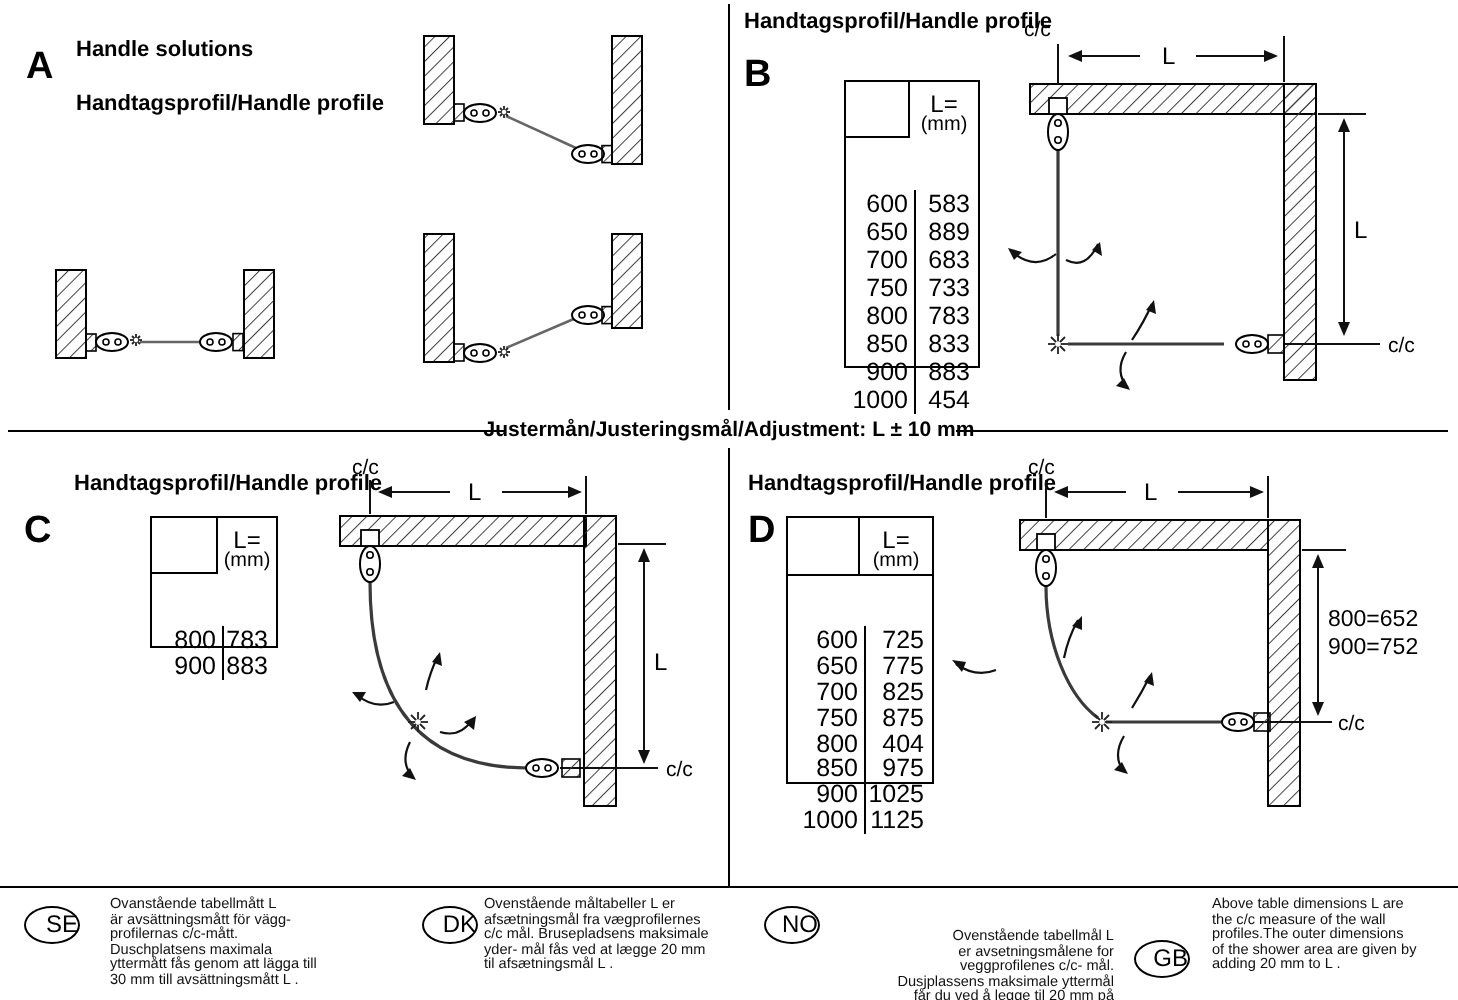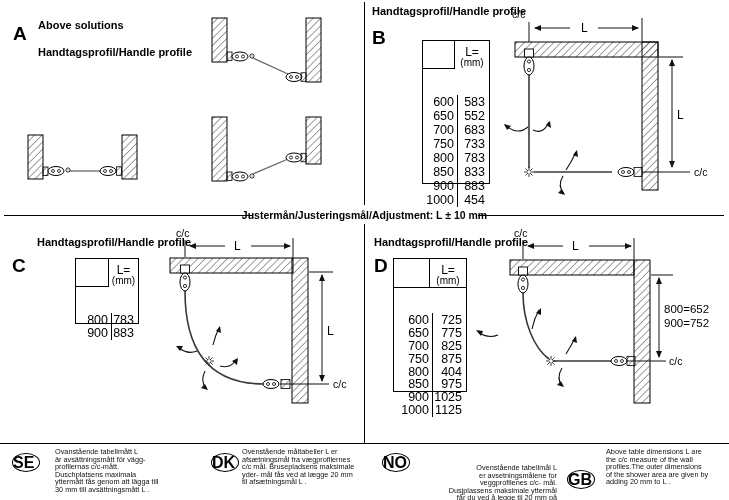--- a/index.html
+++ b/index.html
@@ -36,32 +36,32 @@
   .hdr-l    { font-size:12px; line-height:12px; }
   .hdr-unit { font-size:10px; line-height:10px; }
   .dt-body { flex:1; display:flex; flex-direction:column; justify-content:flex-start;margin-top:26px; }
   .dt-row  { display:flex; align-items:center; }
   .dt-row .dt-c1, .dt-row .dt-c2 { text-align:right; font-size:12.5px; }
   .dt-row .dt-c1 { padding-right:3px; }
   .dt-row .dt-c2 { padding-right:4px; }
 
   
   .lang-badge { position:absolute; width:26px; height:17px; border:1.4px solid #000;
-                border-radius:50%; text-align:left; line-height:17px;
-                font-weight:bold; font-size:16px; background:#fff; }
+                border-radius:50%; text-align:right; line-height:17px;
+                font-weight:normal; font-size:12px; background:#fff; }
   .lang-text  { position:absolute; font-size:7.3px; line-height:7.6px;
                 white-space:pre-line; color:#111; }
 </style>
 </head>
 <body>
 
 <div class="sheet">
 
   <div class="sec-head" style="left:38px; top:5px;">
-    <div>Above solutions</div>
+    <div>Handle solutions</div>
     <div>Handtagsprofil/Handle profile</div>
   </div>
   <div class="sec-letter" style="left:13px; top:24px;">A</div>
 
   <svg style="left:0; top:0;" width="362" height="213" viewBox="0 0 362 213">
     <defs>
       <pattern id="hA" patternUnits="userSpaceOnUse" width="5.2" height="5.2" patternTransform="rotate(45)">
         <line x1="0" y1="0" x2="0" y2="5.2" stroke="#3c3c3c" stroke-width="1"></line>
       </pattern>
     </defs>
@@ -153,21 +153,21 @@
         <div class="hdr-unit">(mm)</div>
       </div>
     </div>
     <div class="dt-body">
         <div class="dt-row" style="height:14px;">
         <div class="dt-c1" style="width:31px;">600</div>
         <div class="dt-c2">583</div>
       </div>
         <div class="dt-row" style="height:14px;">
         <div class="dt-c1" style="width:31px;">650</div>
-        <div class="dt-c2">552</div>
+        <div class="dt-c2">889</div>
       </div>
         <div class="dt-row" style="height:14px;">
         <div class="dt-c1" style="width:31px;">700</div>
         <div class="dt-c2">683</div>
       </div>
         <div class="dt-row" style="height:14px;">
         <div class="dt-c1" style="width:31px;">750</div>
         <div class="dt-c2">733</div>
       </div>
         <div class="dt-row" style="height:14px;">

